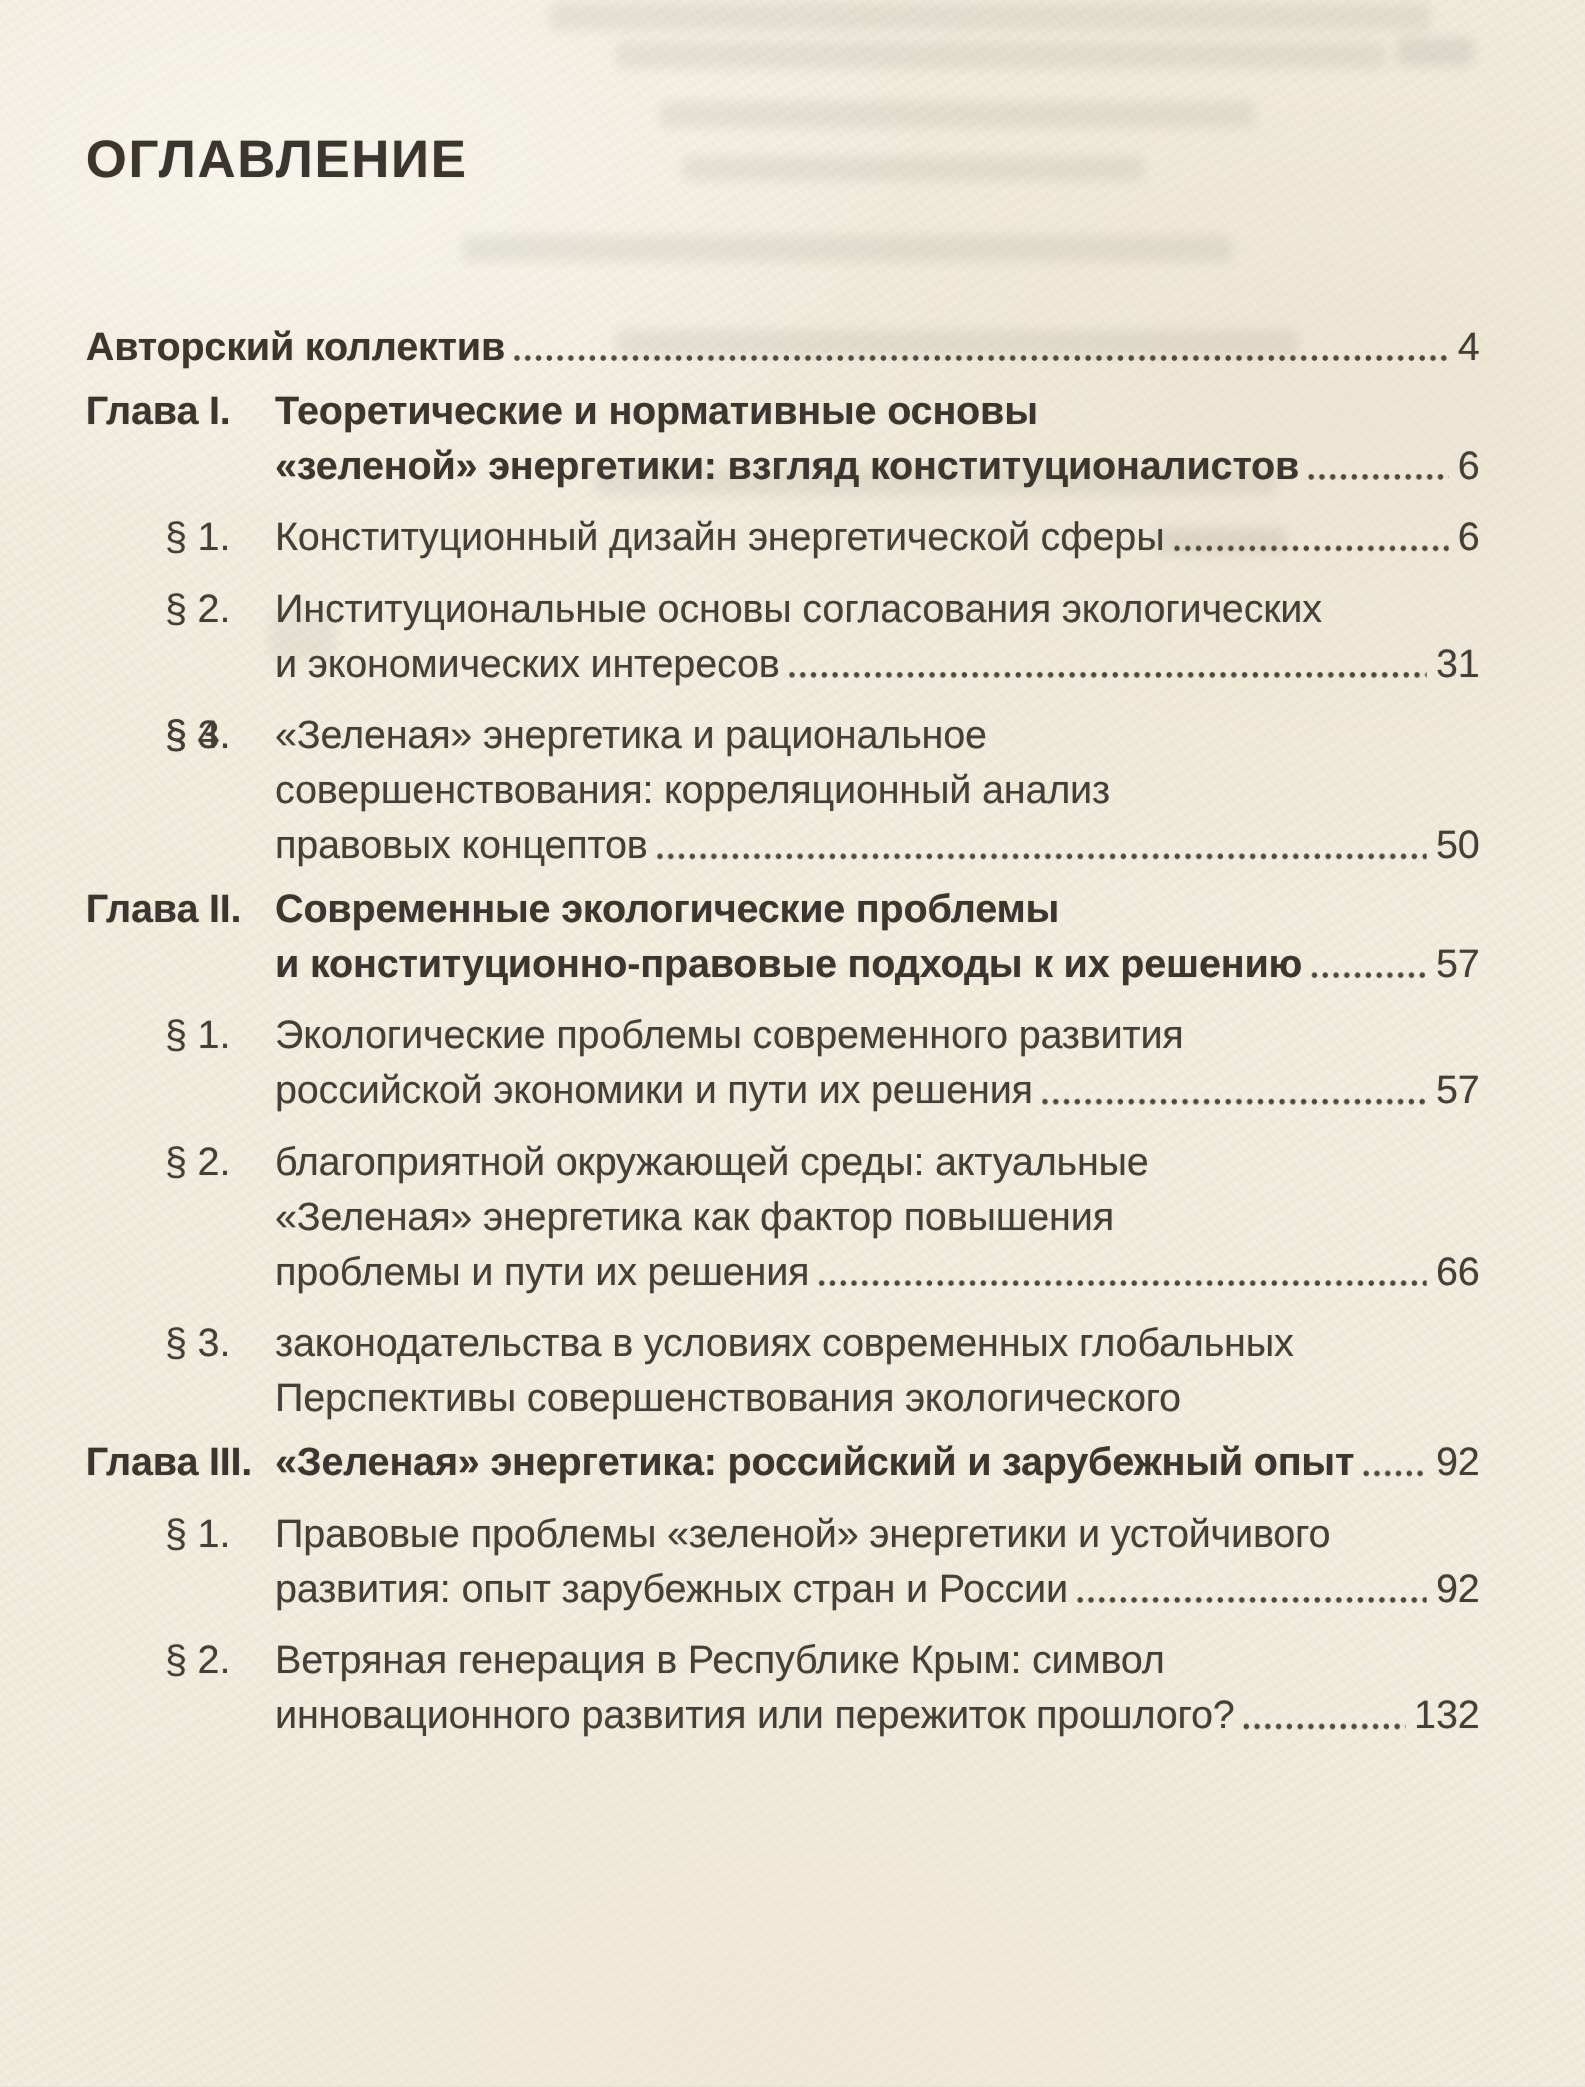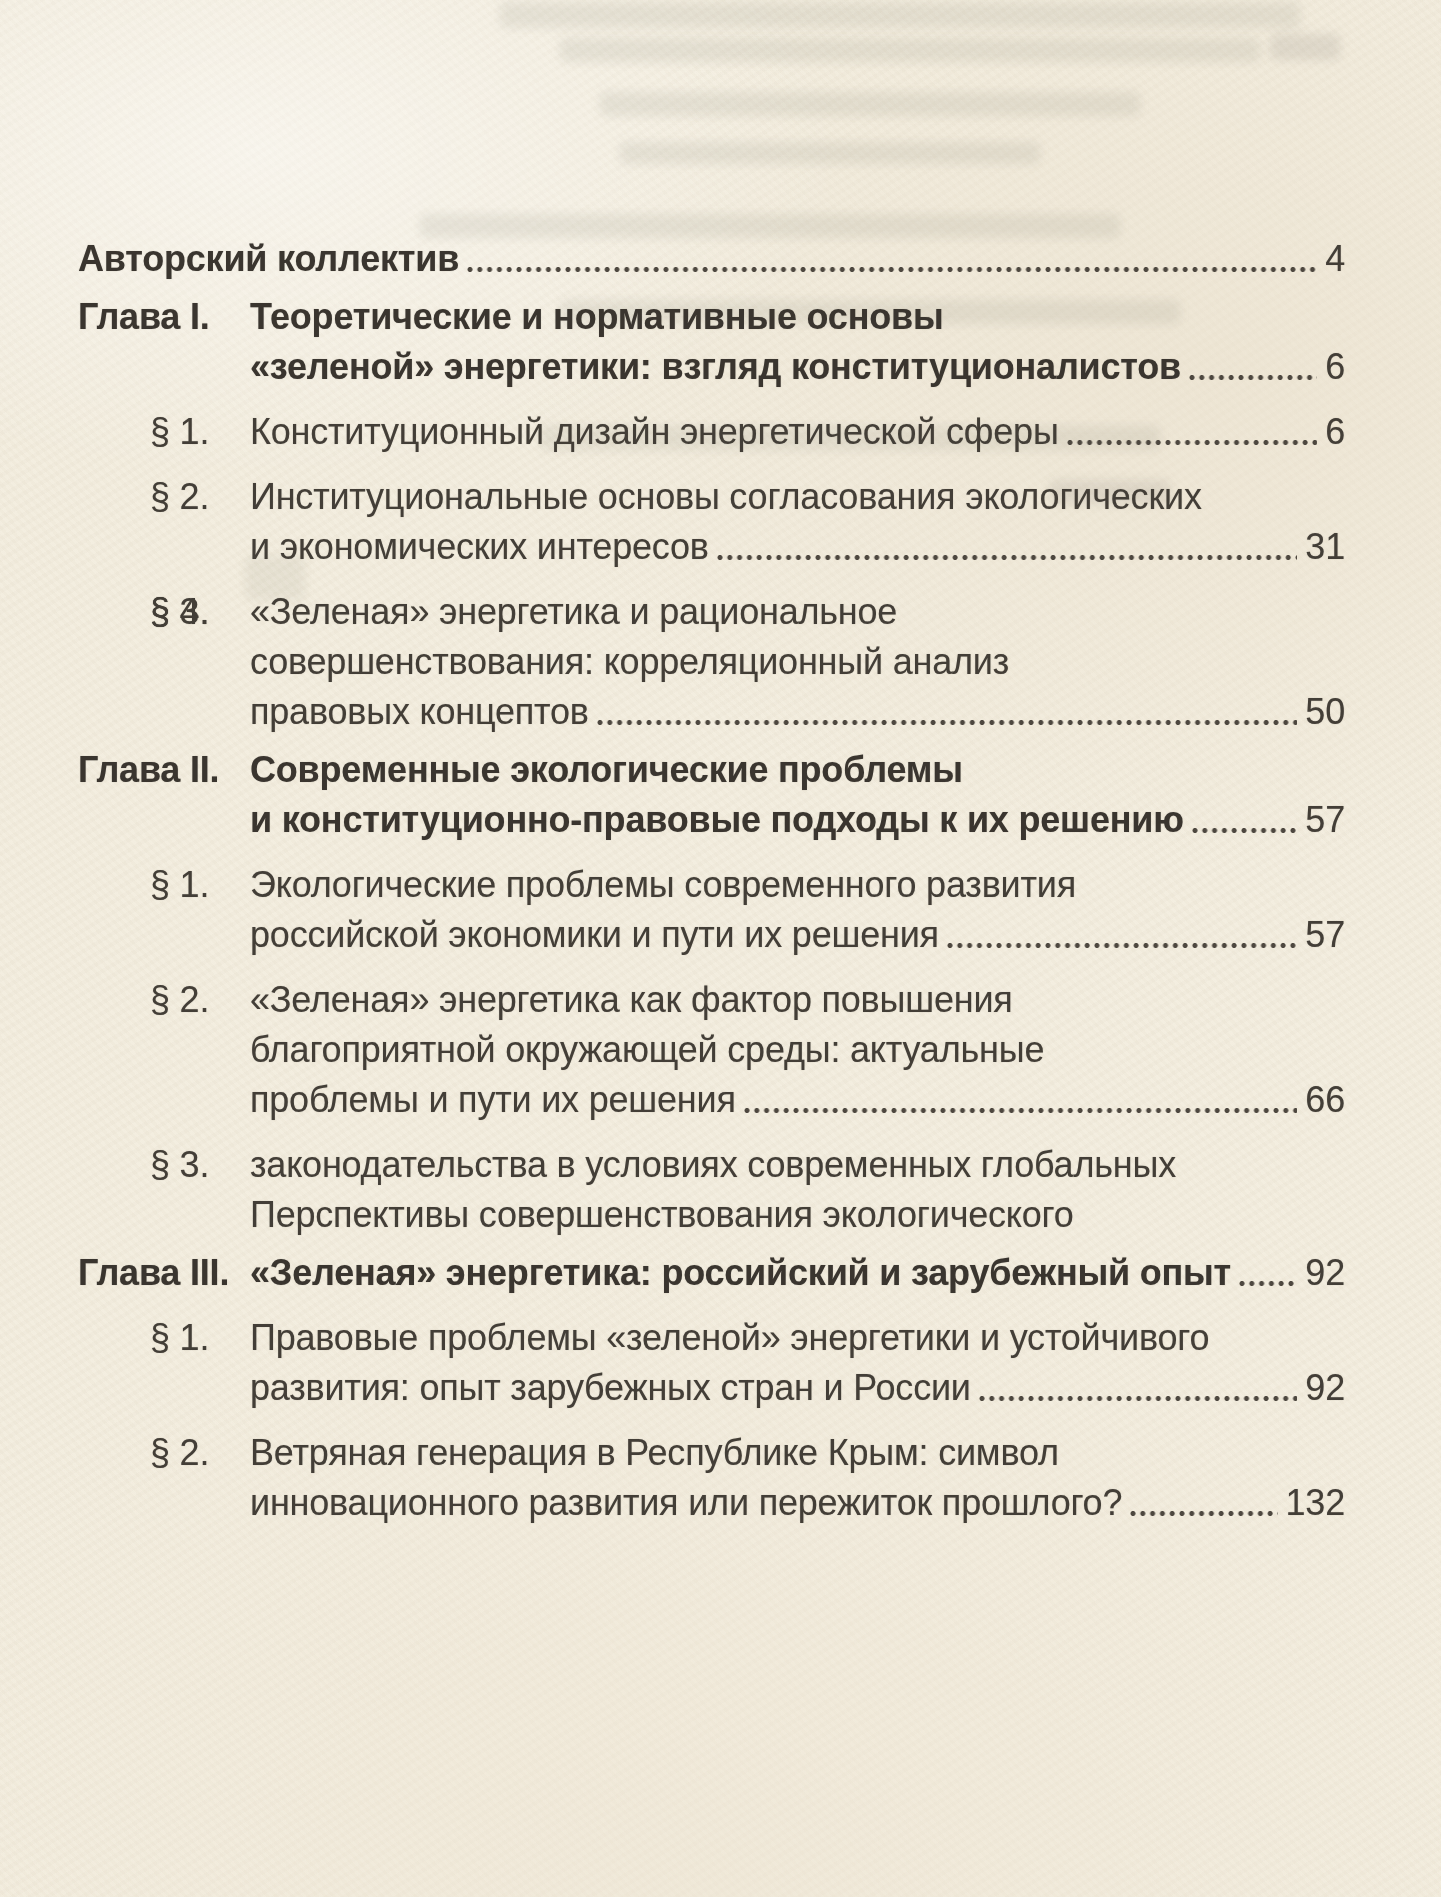--- a/index.html
+++ b/index.html
@@ -108,20 +108,21 @@
   <div class="ghost g2"></div>
   <div class="ghost g3"></div>
   <div class="ghost g4"></div>
   <div class="ghost g5"></div>
   <div class="ghost g6"></div>
   <div class="ghost g7"></div>
   <div class="ghost g8"></div>
   <div class="ghost g9"></div>
   <div class="ghost g10"></div>
 
+  <h1 class="title">ОГЛАВЛЕНИЕ</h1>
 
   <div class="toc" id="toc">
       <div class="entry plain">
 
     <div class="lines">
           <div class="line">
             <span class="text">Авторский коллектив</span>
             <span class="leader"></span>
             <span class="page-num">4</span>
           </div>
@@ -205,24 +206,24 @@
             <span class="text">российской экономики и пути их решения</span>
             <span class="leader"></span>
             <span class="page-num">57</span>
           </div>
         </div>
   </div>
       <div class="entry section">
     <span class="label">§ 2.</span>
     <div class="lines">
           <div class="line">
+            <span class="text">благоприятной окружающей среды: актуальные</span>
+          </div>
+          <div class="line">
             <span class="text">«Зеленая» энергетика как фактор повышения</span>
-          </div>
-          <div class="line">
-            <span class="text">благоприятной окружающей среды: актуальные</span>
           </div>
           <div class="line">
             <span class="text">проблемы и пути их решения</span>
             <span class="leader"></span>
             <span class="page-num">66</span>
           </div>
         </div>
   </div>
       <div class="entry section">
     <span class="label">§ 3.</span>

